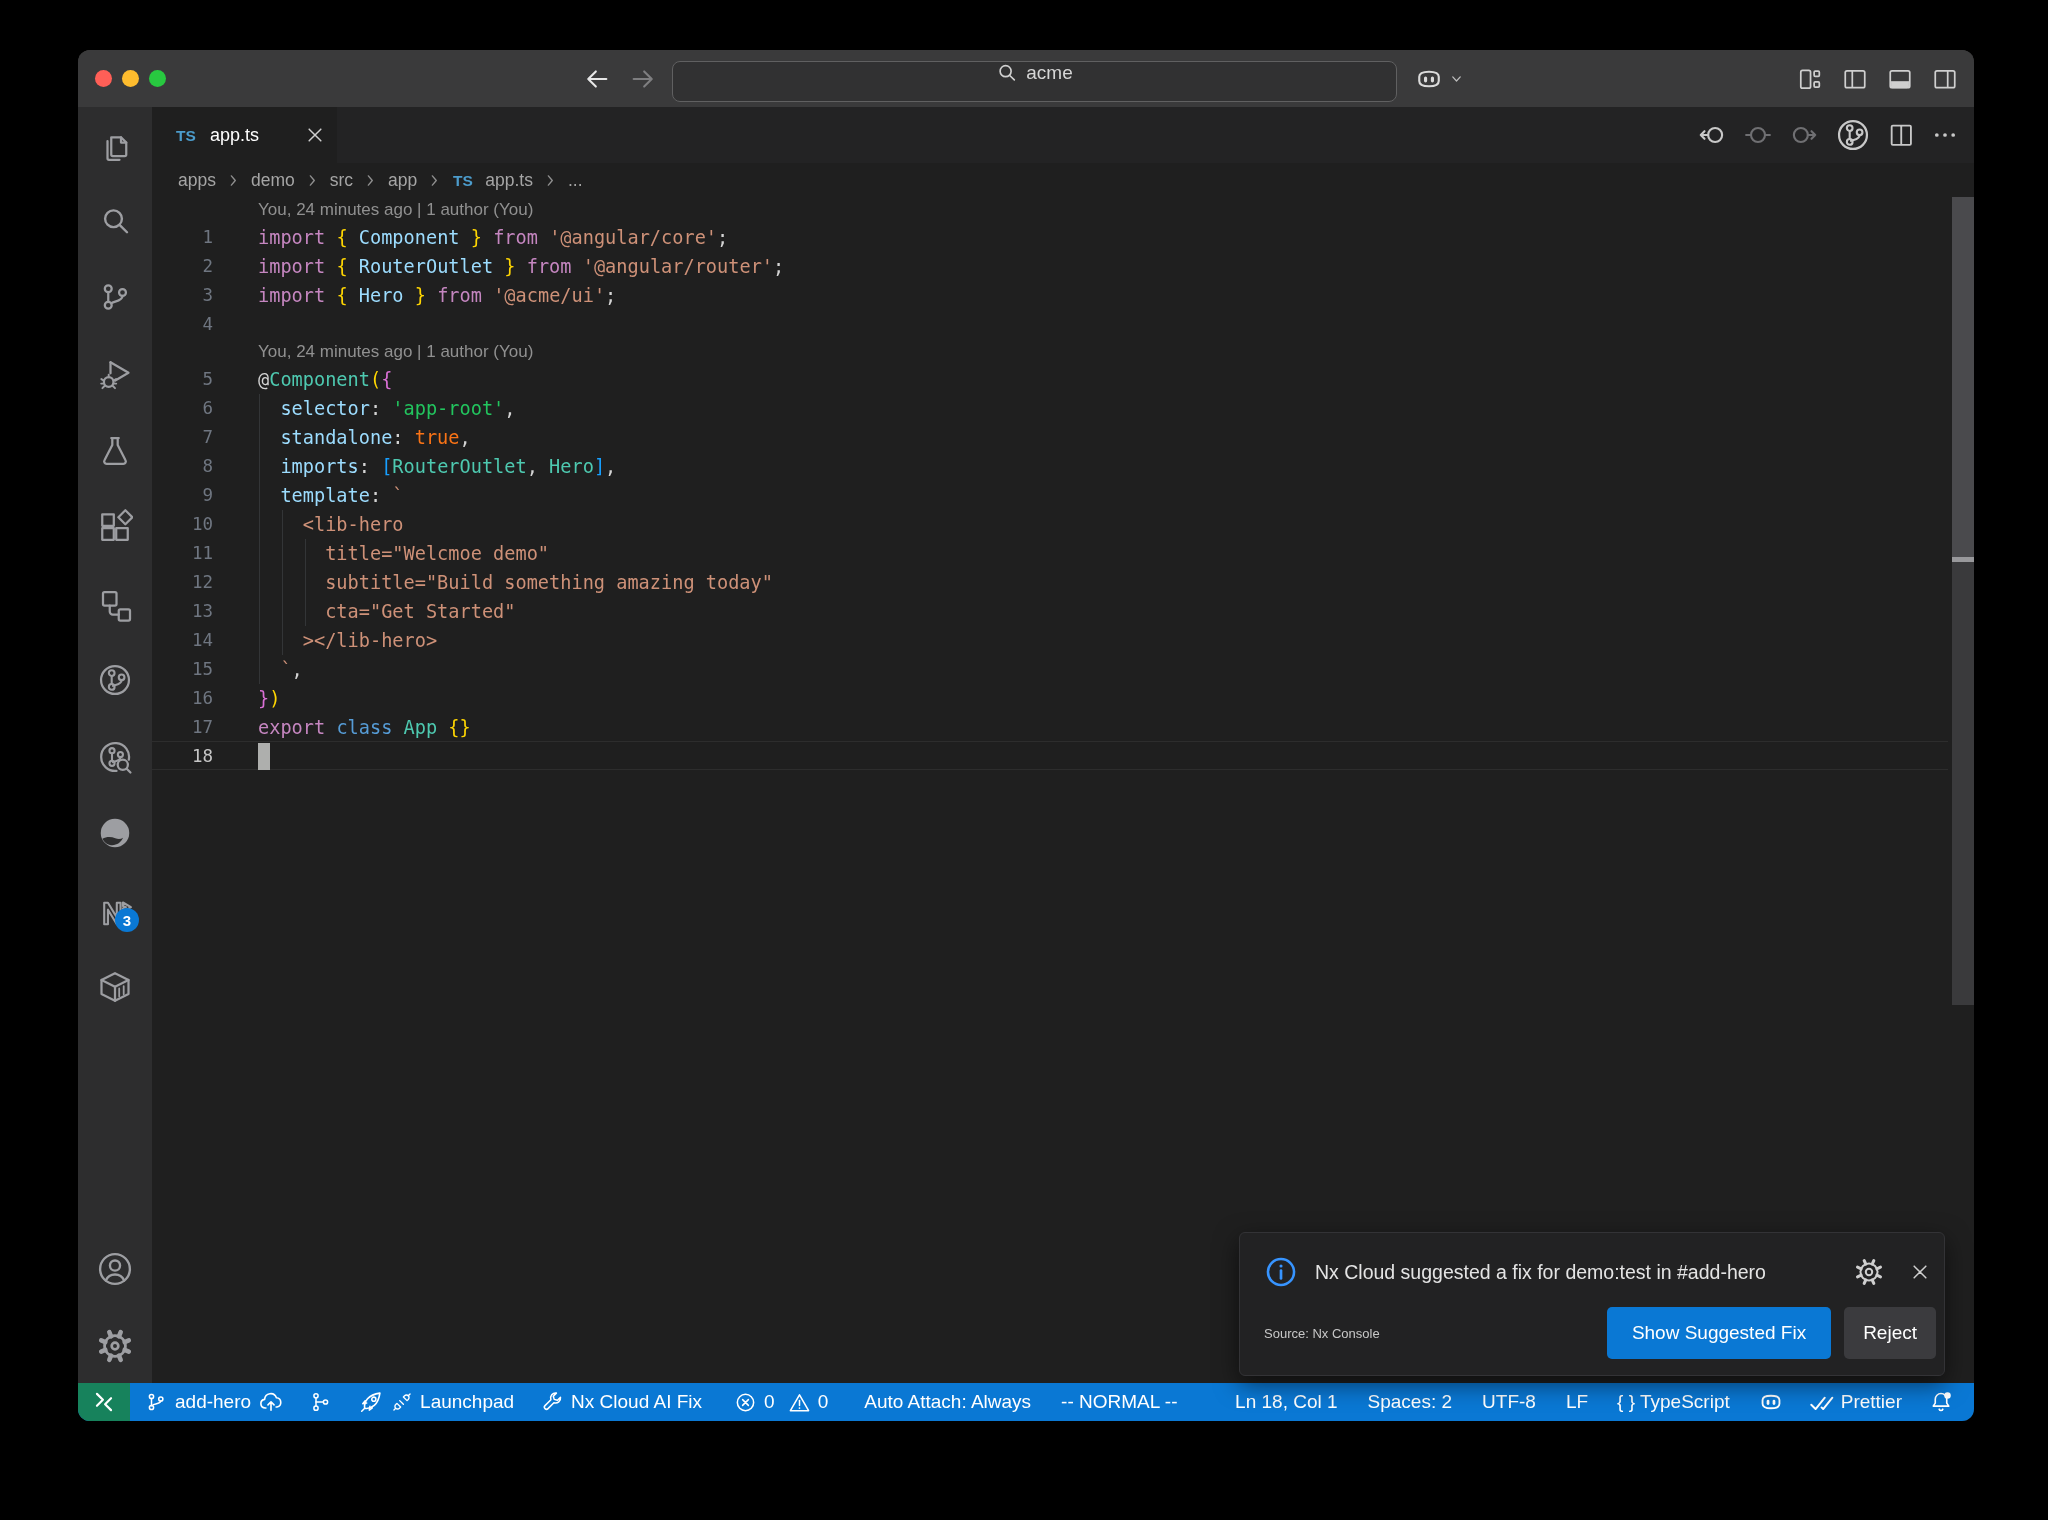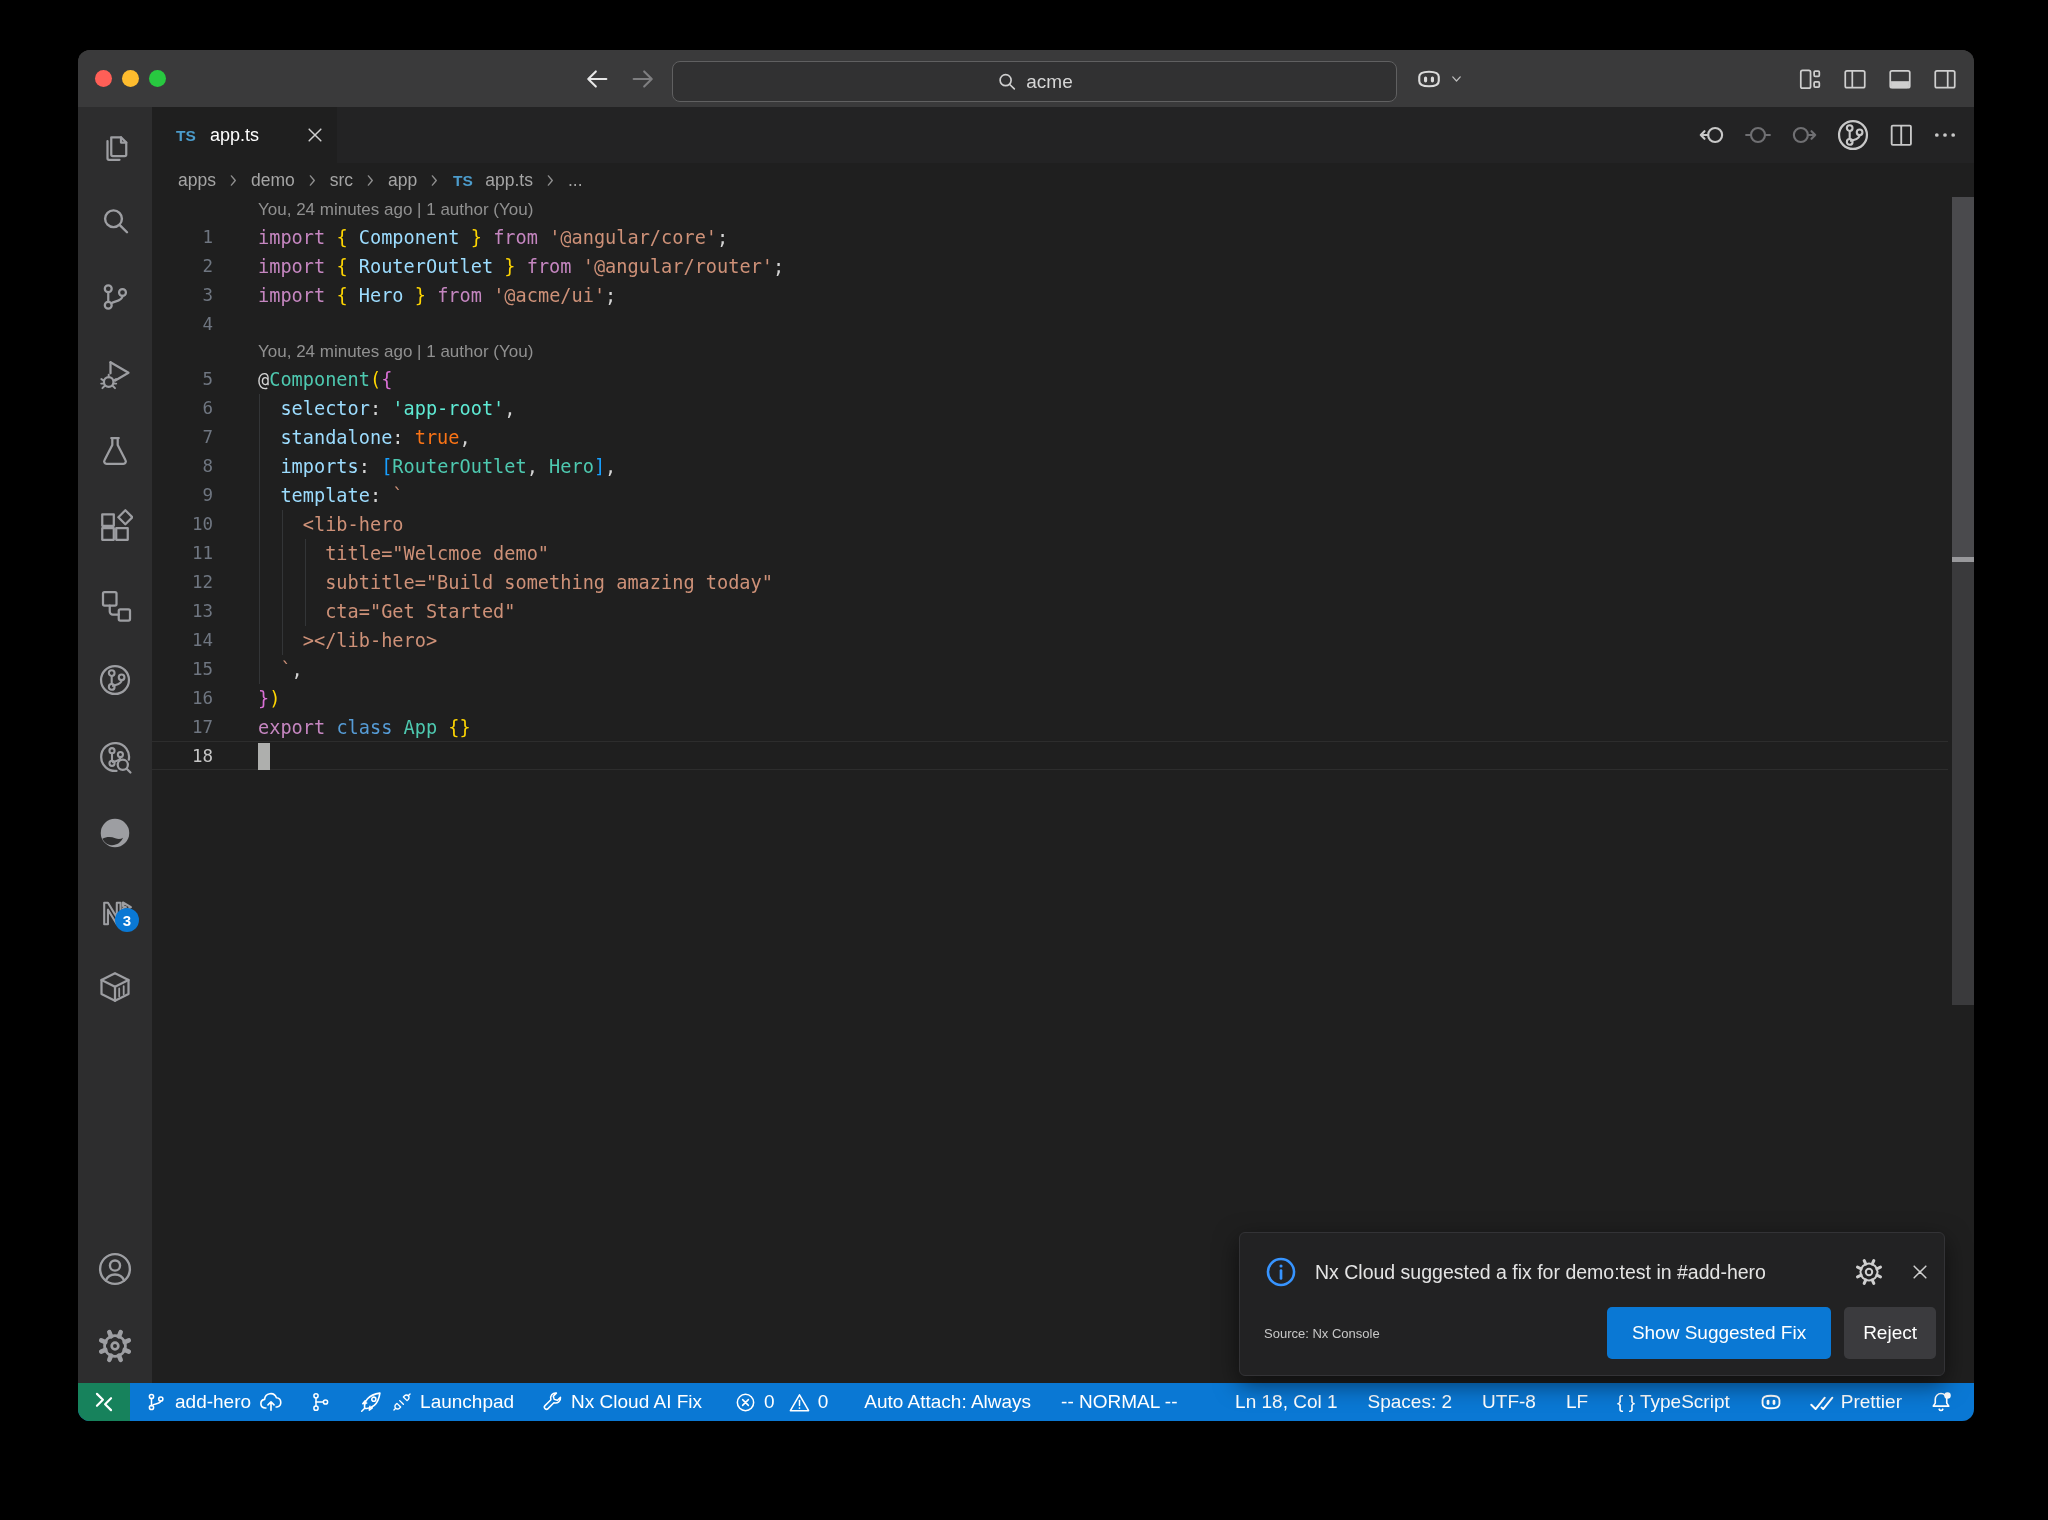--- a/index.html
+++ b/index.html
@@ -11,21 +11,21 @@
     display:flex; flex-direction:column; }
 
   
   .titlebar { position:relative; height:57px; background:#3a3a3b; flex:0 0 57px; }
   .traffic { position:absolute; left:17px; top:20px; display:flex; gap:10px; }
   .traffic .dot { width:17px; height:17px; border-radius:50%; }
   .nav-arrows { position:absolute; left:505px; top:0; height:57px; display:flex; align-items:center; gap:18px; }
   .icon-btn { display:flex; align-items:center; justify-content:center; }
   .command-center { position:absolute; left:594px; top:11px; width:725px; height:41px;
     background:#313132; border:1px solid #606061; border-radius:8px;
-    display:flex; align-items:center; justify-content:center; gap:8px; color:#d6d6d6; font-size:19px; }
+    display:flex; align-items:flex-start; justify-content:center; gap:8px; color:#d6d6d6; font-size:19px; }
   .copilot-menu { position:absolute; left:1336px; top:0; height:57px; display:flex; align-items:center; gap:5px; }
   .layout-controls { position:absolute; right:16px; top:0; height:57px; display:flex; align-items:center; gap:19px; }
 
   
   .main { flex:1; display:flex; min-height:0; }
   .activitybar { position:relative; width:74px; background:#2d2d2e; flex:0 0 74px; }
   .ab-icon { position:absolute; left:19px; width:36px; height:36px; display:flex; align-items:center; justify-content:center; }
   .badge { position:absolute; right:-6px; bottom:-4px; min-width:24px; height:24px; border-radius:12px;
     background:#0a78d4; color:#fff; font-size:15px; font-weight:700; display:flex; align-items:center; justify-content:center; }
 
@@ -446,21 +446,21 @@
             </div>
             <div class="row blame">
               <span class="blame-text">You, 24 minutes ago | 1 author (You)</span>
             </div>
             <div class="row code">
               <span class="gutter">5</span>
               <span class="codetext"><span style="color: rgb(212, 212, 212);">@</span><span style="color: rgb(78, 201, 176);">Component</span><span style="color: rgb(255, 214, 2);">(</span><span style="color: rgb(218, 112, 214);">{</span></span>
             </div>
             <div class="row code">
               <span class="gutter">6</span>
-              <span class="codetext"><span style="color: rgb(212, 212, 212);">  </span><span style="color: rgb(156, 220, 254);">selector</span><span style="color: rgb(212, 212, 212);">: </span><span style="color: #5eead4;">'app-root'</span><span style="color: rgb(212, 212, 212);">,</span></span>
+              <span class="codetext"><span style="color: rgb(212, 212, 212);">  </span><span style="color: rgb(156, 220, 254);">selector</span><span style="color: rgb(212, 212, 212);">: </span><span style="color: #22c55e;">'app-root'</span><span style="color: rgb(212, 212, 212);">,</span></span>
             </div>
             <div class="row code">
               <span class="gutter">7</span>
               <span class="codetext"><span style="color: rgb(212, 212, 212);">  </span><span style="color: rgb(156, 220, 254);">standalone</span><span style="color: rgb(212, 212, 212);">: </span><span style="color: #f97316;">true</span><span style="color: rgb(212, 212, 212);">,</span></span>
             </div>
             <div class="row code">
               <span class="gutter">8</span>
               <span class="codetext"><span style="color: rgb(212, 212, 212);">  </span><span style="color: rgb(156, 220, 254);">imports</span><span style="color: rgb(212, 212, 212);">: </span><span style="color: rgb(23, 159, 255);">[</span><span style="color: rgb(78, 201, 176);">RouterOutlet</span><span style="color: rgb(212, 212, 212);">, </span><span style="color: rgb(78, 201, 176);">Hero</span><span style="color: rgb(23, 159, 255);">]</span><span style="color: rgb(212, 212, 212);">,</span></span>
             </div>
             <div class="row code">

